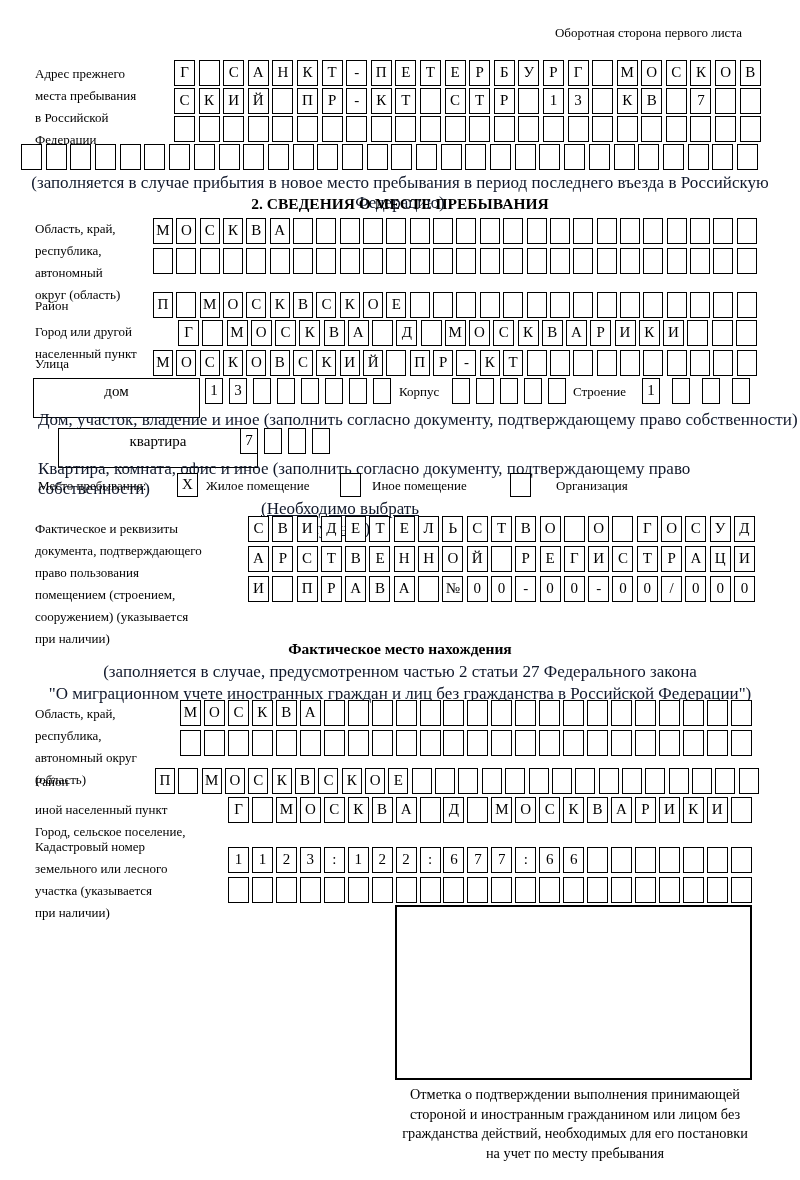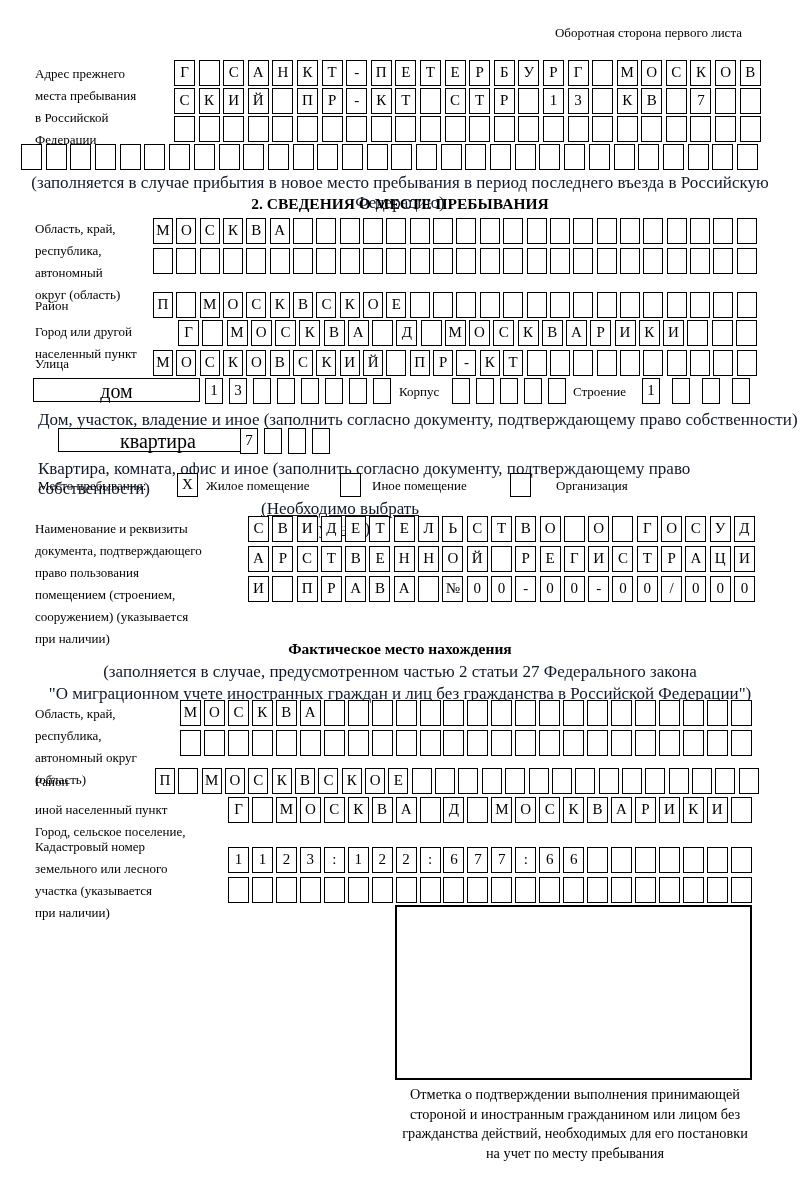--- a/index.html
+++ b/index.html
@@ -6,21 +6,21 @@
   html,body { background:#fff; }
   body { width:800px; height:1180px; font-family:"Liberation Serif", serif; color:#000; position:relative; overflow:hidden; }
   .abs { position:absolute; }
   .lbl { font-size:13px; line-height:22px; color:#000; }
   .note { font-size:17px; color:#0f172a; }
   .title { font-size:15.5px; font-weight:bold; text-align:center; width:100%; }
   .boxrow { white-space:nowrap; --bw:21px; --gap:3.5px; height:26px; }
   .char-box { display:inline-block; width:var(--bw); margin-right:var(--gap); height:26px;
               border:1.5px solid #000; text-align:center; font-size:15px; line-height:23px;
               vertical-align:top; background:#fff; }
-  .bigbox { border:1.5px solid #000; height:24px; text-align:center; font-size:20px; line-height:24px; background:#fff; }
+  .bigbox { border:1.5px solid #000; height:40px; text-align:center; font-size:15px; line-height:24px; background:#fff; }
   .checkbox { border:1.5px solid #000; width:21px; height:24px; text-align:center; font-size:15px; line-height:21px; background:#fff; }
   .center { text-align:center; width:100%; }
   .stamp { border:2px solid #000; background:#fff; }
 </style>
 </head>
 <body>
 
 <div class="abs lbl" style="top:22px; left:0; width:742px; text-align:right;">Оборотная сторона первого листа</div>
 
 <div class="abs" style="top:60px; left:0; width:800px; height:130px;">
@@ -90,21 +90,21 @@
   <div class="abs lbl" style="left:206px; top:2px;">Жилое помещение</div>
   <div class="abs checkbox" style="left:340px; top:0px;"></div>
   <div class="abs lbl" style="left:372px; top:2px;">Иное помещение</div>
   <div class="abs checkbox" style="left:510px; top:0px;"></div>
   <div class="abs lbl" style="left:556px; top:2px;">Организация</div>
 </div>
 <div class="abs note" style="top:499px; left:245px; width:190px; text-align:center;text-decoration:underline;">(Необходимо выбрать нужное)</div>
 
 <div class="abs" style="top:515px; left:0; width:800px; height:140px;">
   <div class="abs lbl" style="left:35px; top:3px; width:215px;">
-      <div>Наименование и реквизиты</div>
+      <div>Фактическое и реквизиты</div>
       <div>документа, подтверждающего</div>
       <div>право пользования</div>
       <div>помещением (строением,</div>
       <div>сооружением) (указывается</div>
       <div>при наличии)</div>
     </div>
   <div class="abs boxrow" style="left:248px; top:1px; --bw:21px; --gap:3.3px;"><span class="char-box">С</span><span class="char-box">В</span><span class="char-box">И</span><span class="char-box">Д</span><span class="char-box">Е</span><span class="char-box">Т</span><span class="char-box">Е</span><span class="char-box">Л</span><span class="char-box">Ь</span><span class="char-box">С</span><span class="char-box">Т</span><span class="char-box">В</span><span class="char-box">О</span><span class="char-box"></span><span class="char-box">О</span><span class="char-box"></span><span class="char-box">Г</span><span class="char-box">О</span><span class="char-box">С</span><span class="char-box">У</span><span class="char-box">Д</span></div>
   <div class="abs boxrow" style="left:248px; top:31px; --bw:21px; --gap:3.3px;"><span class="char-box">А</span><span class="char-box">Р</span><span class="char-box">С</span><span class="char-box">Т</span><span class="char-box">В</span><span class="char-box">Е</span><span class="char-box">Н</span><span class="char-box">Н</span><span class="char-box">О</span><span class="char-box">Й</span><span class="char-box"></span><span class="char-box">Р</span><span class="char-box">Е</span><span class="char-box">Г</span><span class="char-box">И</span><span class="char-box">С</span><span class="char-box">Т</span><span class="char-box">Р</span><span class="char-box">А</span><span class="char-box">Ц</span><span class="char-box">И</span></div>
   <div class="abs boxrow" style="left:248px; top:61px; --bw:21px; --gap:3.3px;"><span class="char-box">И</span><span class="char-box"></span><span class="char-box">П</span><span class="char-box">Р</span><span class="char-box">А</span><span class="char-box">В</span><span class="char-box">А</span><span class="char-box"></span><span class="char-box">№</span><span class="char-box">0</span><span class="char-box">0</span><span class="char-box">-</span><span class="char-box">0</span><span class="char-box">0</span><span class="char-box">-</span><span class="char-box">0</span><span class="char-box">0</span><span class="char-box">/</span><span class="char-box">0</span><span class="char-box">0</span><span class="char-box">0</span></div>
 </div>

